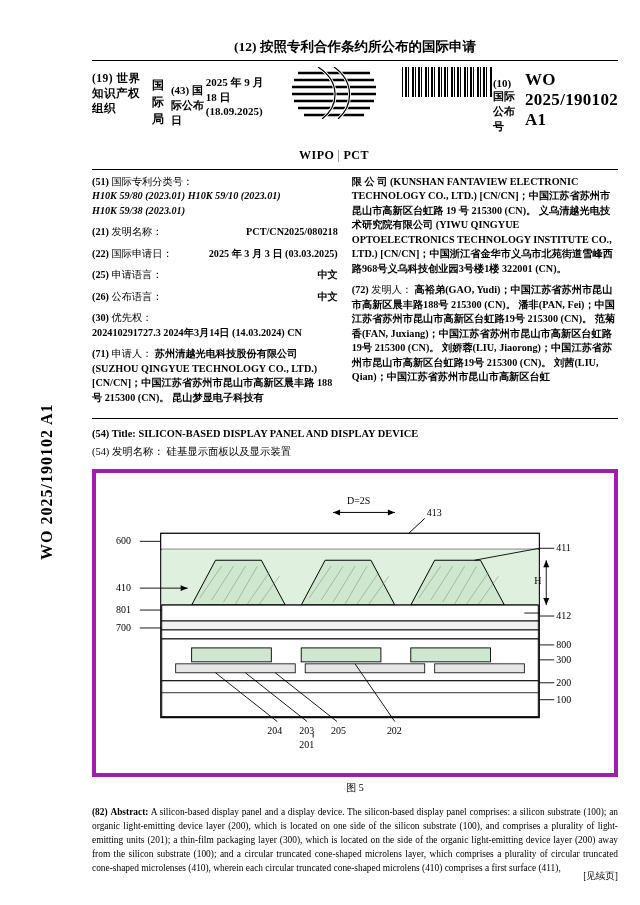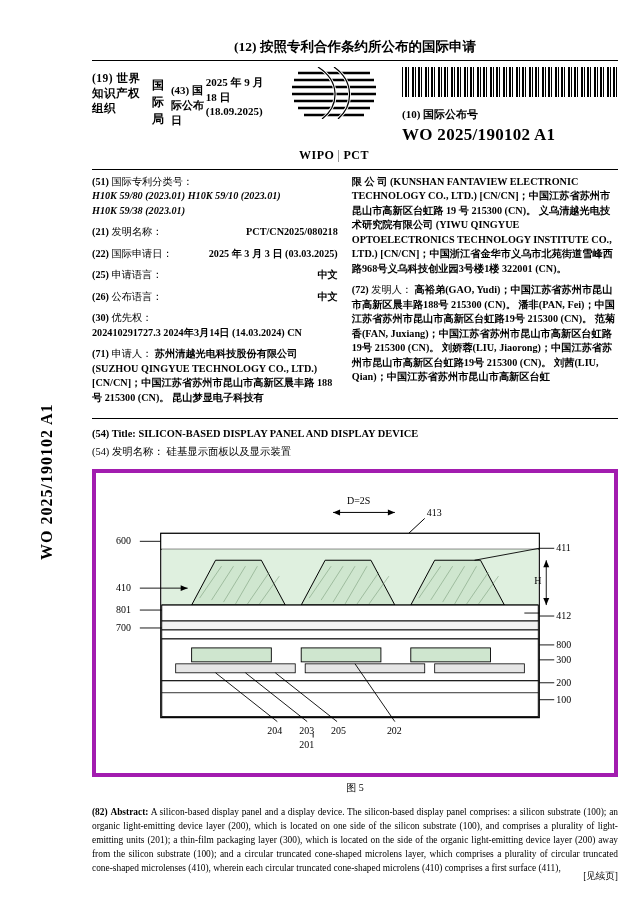--- a/index.html
+++ b/index.html
@@ -75,21 +75,21 @@
     margin-top:3px;
     font-size:12px;
     font-weight:bold;
     letter-spacing:.5px;
     white-space:nowrap;
   }
   .wipo-word .sep{color:#888;margin:0 3px;}
   .mast-right{
     flex:1;
     display:flex;
-    flex-direction:column;
+    flex-direction:row;
     align-items:flex-start;
     padding-left:6px;
   }
   .barcode{
     width:100%;
     height:30px;
     background:
       repeating-linear-gradient(to right,#000 0 1px,#fff 1px 3px,#000 3px 5px,#fff 5px 6px,#000 6px 7px,#fff 7px 10px,#000 10px 12px,#fff 12px 13px);
   }
   .pubno-label{font-size:11px;font-weight:bold;margin-top:10px;}

